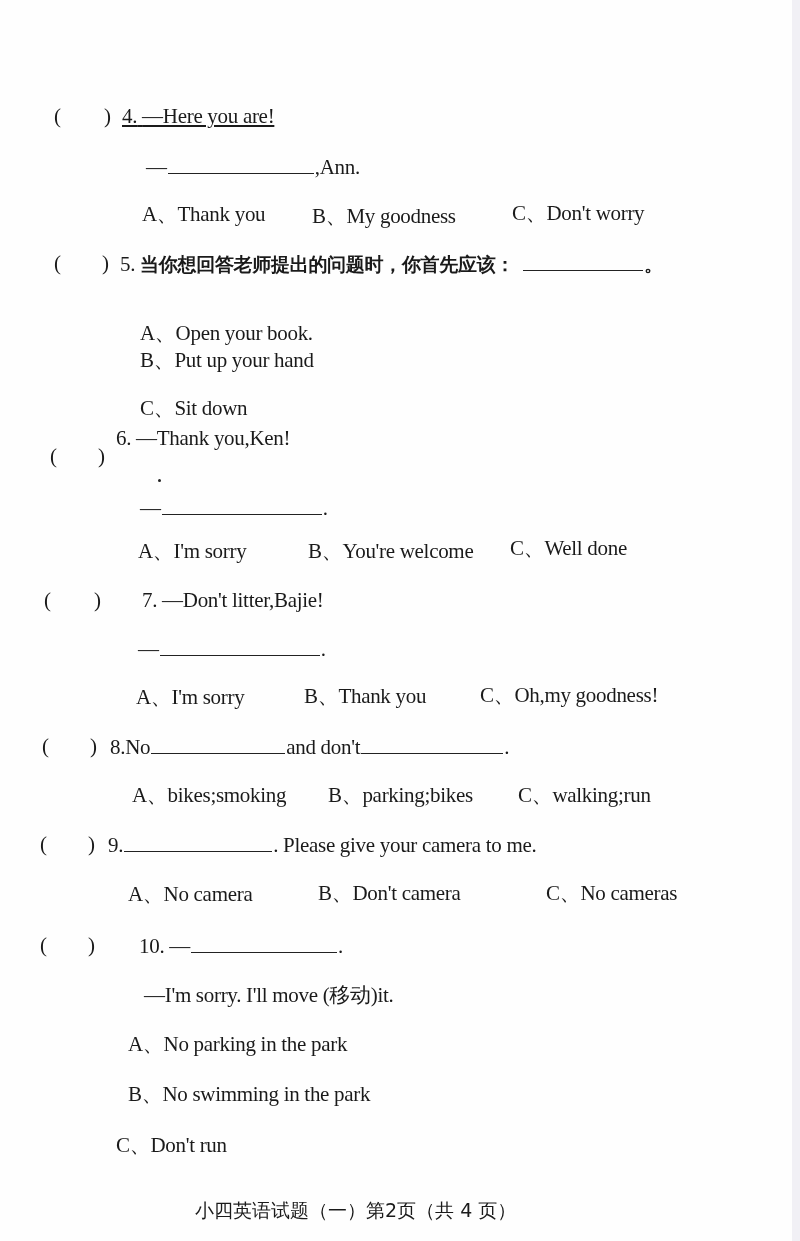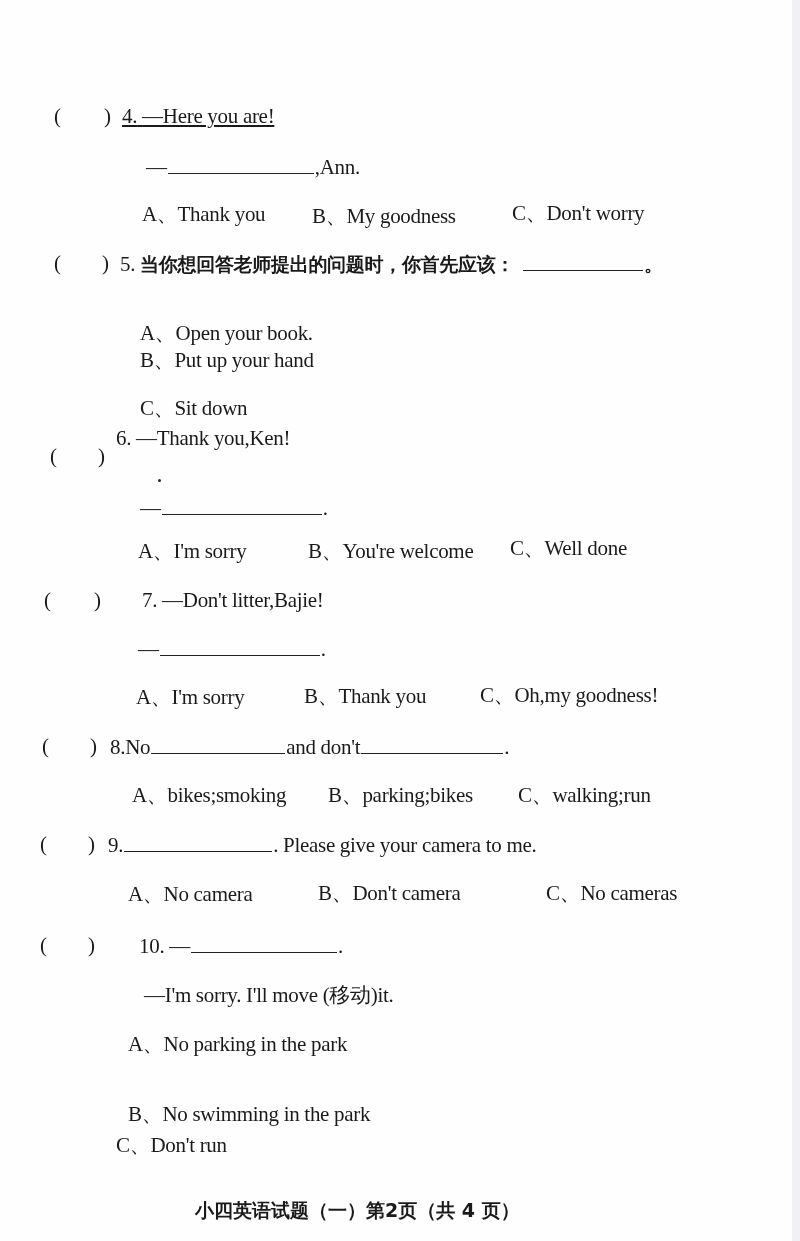--- a/index.html
+++ b/index.html
@@ -57,21 +57,21 @@
     .cn {
       font-family: "DejaVu Sans", "Liberation Sans", sans-serif;
       font-weight: bold;
       font-size: 19px;
     }
     .footer {
       position: absolute;
       left: 195px;
       top: 1198px;
       font-family: "DejaVu Sans", "Liberation Sans", sans-serif;
-      font-weight: bold;
+      font-weight: normal;
       font-size: 19px;
       white-space: nowrap;
     }
     .dot {
       position: absolute;
       width: 3px; height: 3px;
       background: #222;
       border-radius: 50%;
     }
   </style>
@@ -163,20 +163,20 @@
 
   <div>
     <span class="paren" style="left:40px; top:933px;">(</span>
     <span class="paren" style="left:88px; top:933px;">)</span>
     <div class="line" style="left:110px; top:932px;margin-left:29px;">
       <span>10.</span>
       <span>—</span><span class="blank" style="width:146px;"></span><span>.</span>
     </div>
     <div class="line" style="left:144px; top:982px;">—I'm sorry. I'll move (移动)it.</div>
     <div class="opt" style="left:128px; top:1031px;"><span>A、</span><span>No parking in the park</span></div>
-    <div class="opt" style="left:128px; top:1081px;margin-top:20px;"><span>B、</span><span>No swimming in the park</span></div>
+    <div class="opt" style="left:128px; top:1081px;"><span>B、</span><span>No swimming in the park</span></div>
     <div class="opt" style="left:116px; top:1132px;"><span>C、</span><span>Don't run</span></div>
   </div>
 
   <div class="footer">小四英语试题（一）第2页（共 4 页）</div>
 </div>
 
 <div class="edge-strip"></div>
 
 </body></html>

